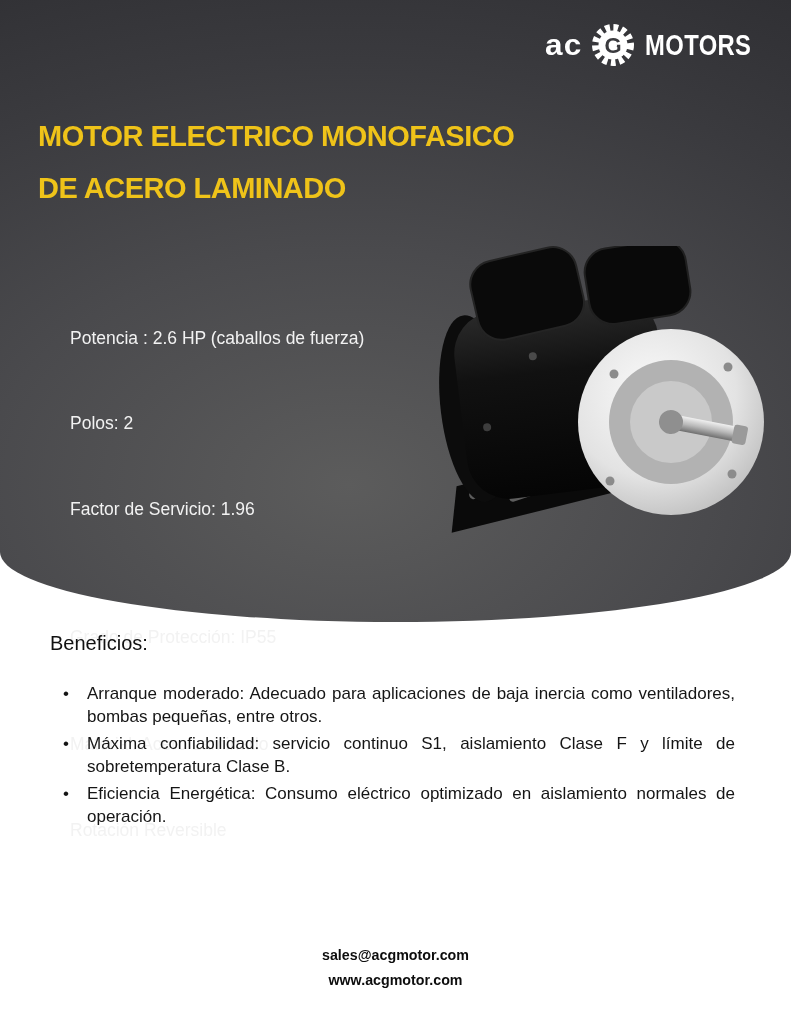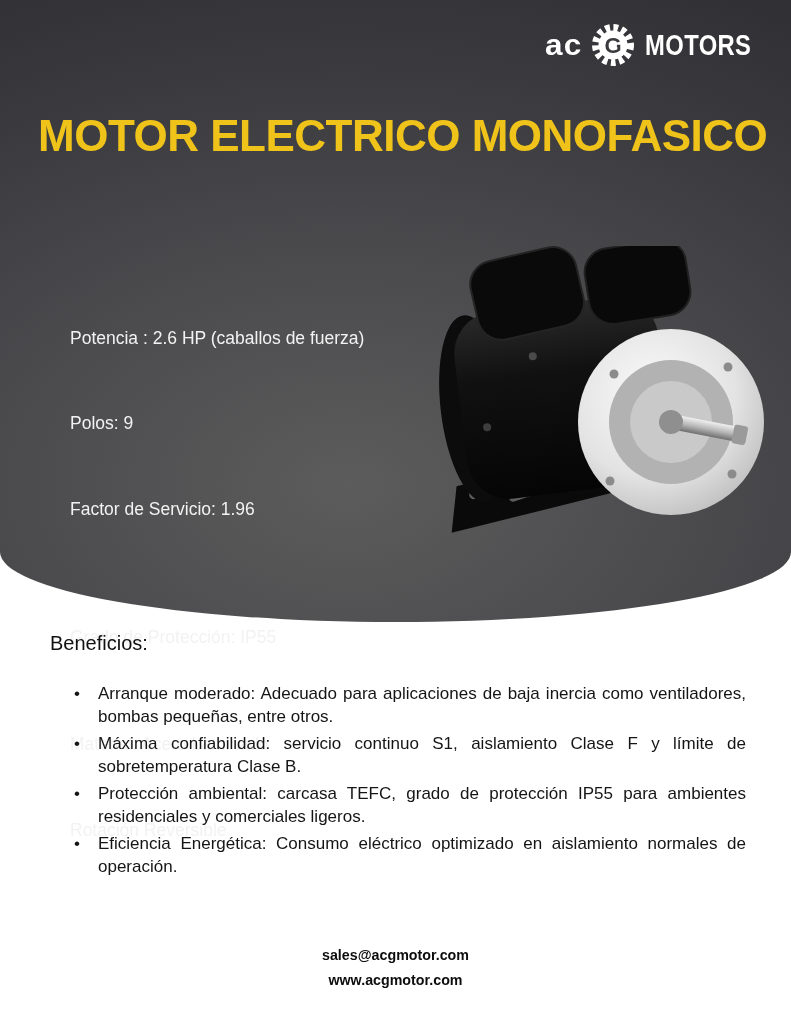--- a/index.html
+++ b/index.html
@@ -31,39 +31,39 @@
     transform:scaleX(1.05);
   }
   .logo-gear { width:46px; height:46px; display:block; }
   .logo-motors {
     font-weight:700; font-size:29px; letter-spacing:0.5px;
     transform:scaleX(0.82); transform-origin:left center;
   }
   
   .title {
     position:absolute; left:38px; top:110px; width:730px;
-    font-size:44px; font-weight:700; line-height:52px;
+    font-size:29px; font-weight:700; line-height:52px;
     letter-spacing:-0.5px;
     color:#EFC319;
   }
   
   .specs {
     position:absolute; left:70px; top:242px; width:390px;
     font-size:17.5px; line-height:21.4px;
     color:#F2F2F2; white-space:pre-wrap;
   }
   
   .motor { position:absolute; left:428px; top:246px; width:336px; height:288px; }
   
   .benefits-heading {
     position:absolute; left:50px; top:632px;
     font-size:20px; color:#111111;
   }
   .benefits-list {
-    position:absolute; left:68px; top:683px; width:678px;
+    position:absolute; left:57px; top:683px; width:678px;
     list-style:none;
     color:#151515;
   }
   .benefit-item {
     position:relative;
     padding-left:30px; margin-bottom:5px;
     font-size:17px; line-height:22.5px;
     text-align:justify;
   }
   .benefit-item::before {
@@ -93,28 +93,29 @@
         <circle cx="23" cy="23" r="17" fill="none" stroke="#ffffff" stroke-width="8" stroke-dasharray="4.6 3.4"></circle>
         <circle cx="23" cy="23" r="14.5" fill="#ffffff"></circle>
         <text x="23" y="30.5" text-anchor="middle" font-family="Liberation Sans, sans-serif" font-size="22" font-weight="bold" fill="#3a3a3e">G</text>
         <circle cx="24" cy="23.5" r="3" fill="#ffffff"></circle>
       </svg>
       <span class="logo-motors">MOTORS</span>
     </div>
 
     <div class="title">
       <div>MOTOR ELECTRICO MONOFASICO</div>
+      <div>DE ACERO LAMINADO</div>
     </div>
 
     <div class="specs">
       
     
         <div class="spec-line">Potencia : 2.6 HP (caballos de fuerza)</div>
       
-        <div class="spec-line">Polos: 9</div>
+        <div class="spec-line">Polos: 2</div>
       
         <div class="spec-line">Factor de Servicio: 1.96</div>
       
       
       
         <div class="spec-line">Grado de Protección: IP55</div>
       
       
         <div class="spec-line">Material: Acero Laminado</div>
       
@@ -183,21 +184,20 @@
     </svg>
   </div>
 
   <div class="benefits-heading">Beneficios:</div>
   <ul class="benefits-list">
 
       <li class="benefit-item">Arranque moderado: Adecuado para aplicaciones de baja inercia como ventiladores, bombas pequeñas, entre otros.</li>
 
       <li class="benefit-item">Máxima confiabilidad: servicio continuo S1, aislamiento Clase F y límite de sobretemperatura Clase B.</li>
 
-      <li class="benefit-item">Protección ambiental: carcasa TEFC, grado de protección IP55 para ambientes residenciales y comerciales ligeros.</li>
 
       <li class="benefit-item">Eficiencia Energética: Consumo eléctrico optimizado en aislamiento normales de operación.</li>
 
     </ul>
 
   <div class="footer">
     <div>sales@acgmotor.com</div>
     <div>www.acgmotor.com</div>
   </div>
 

